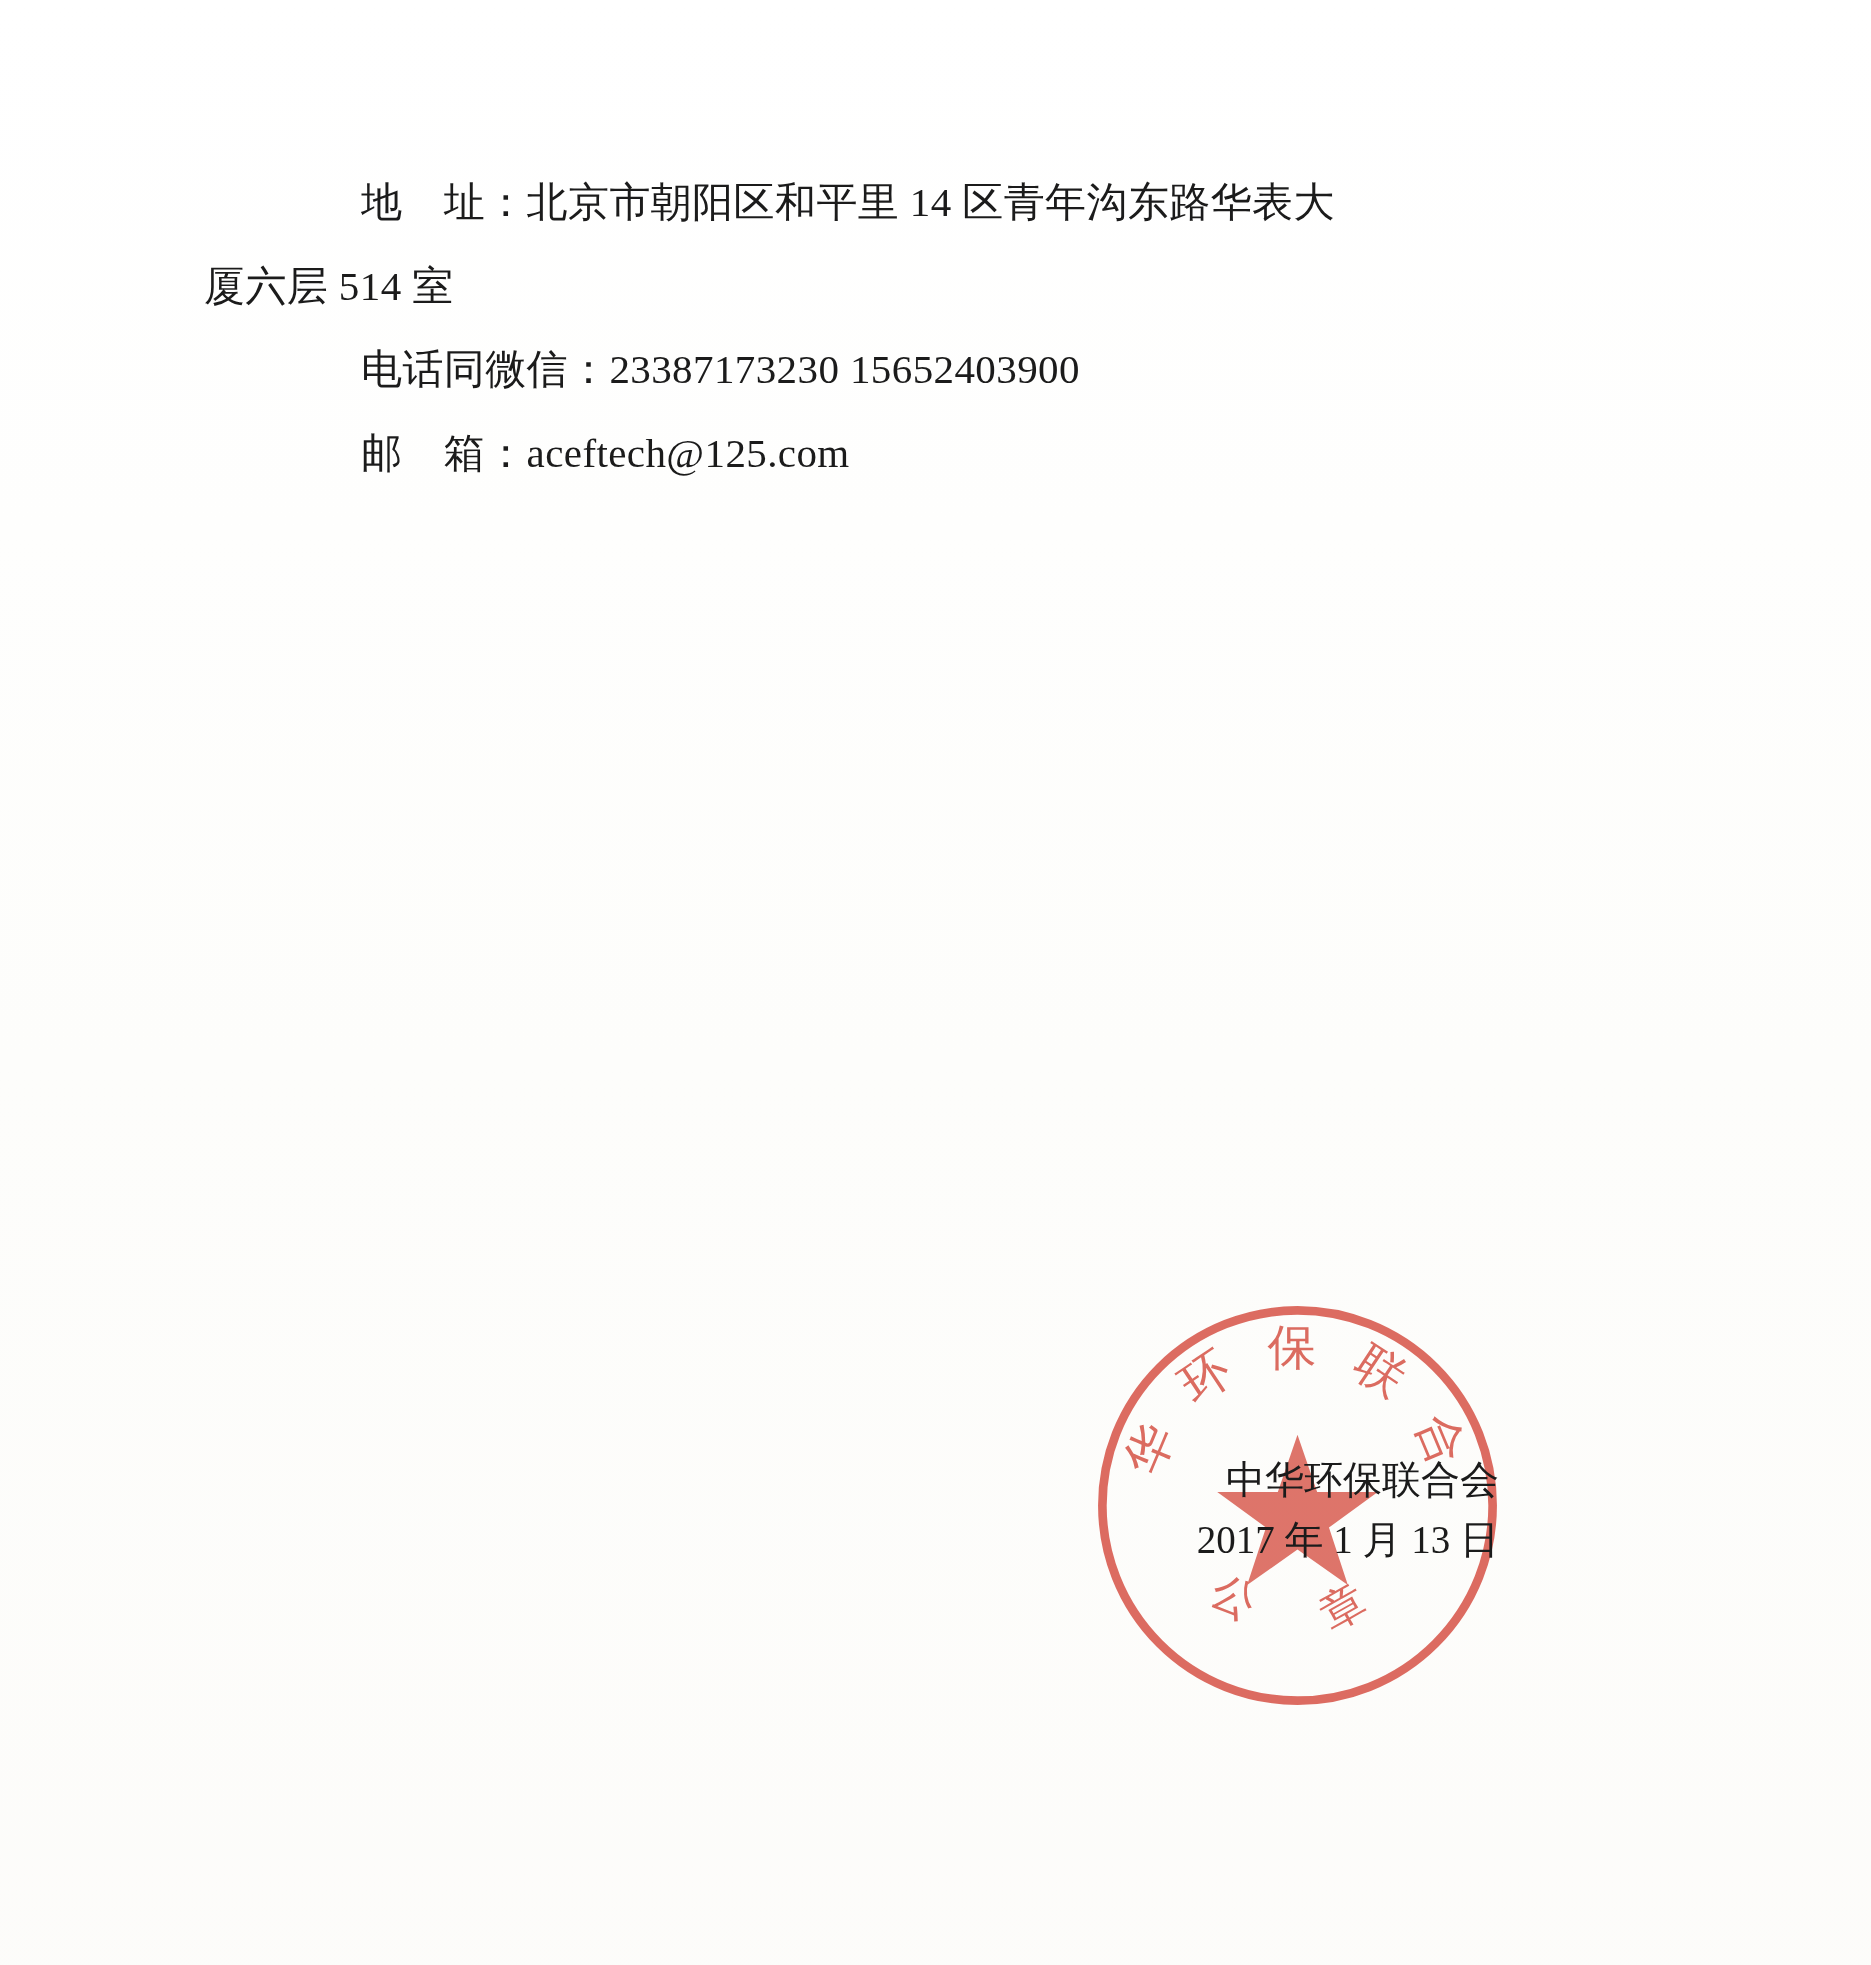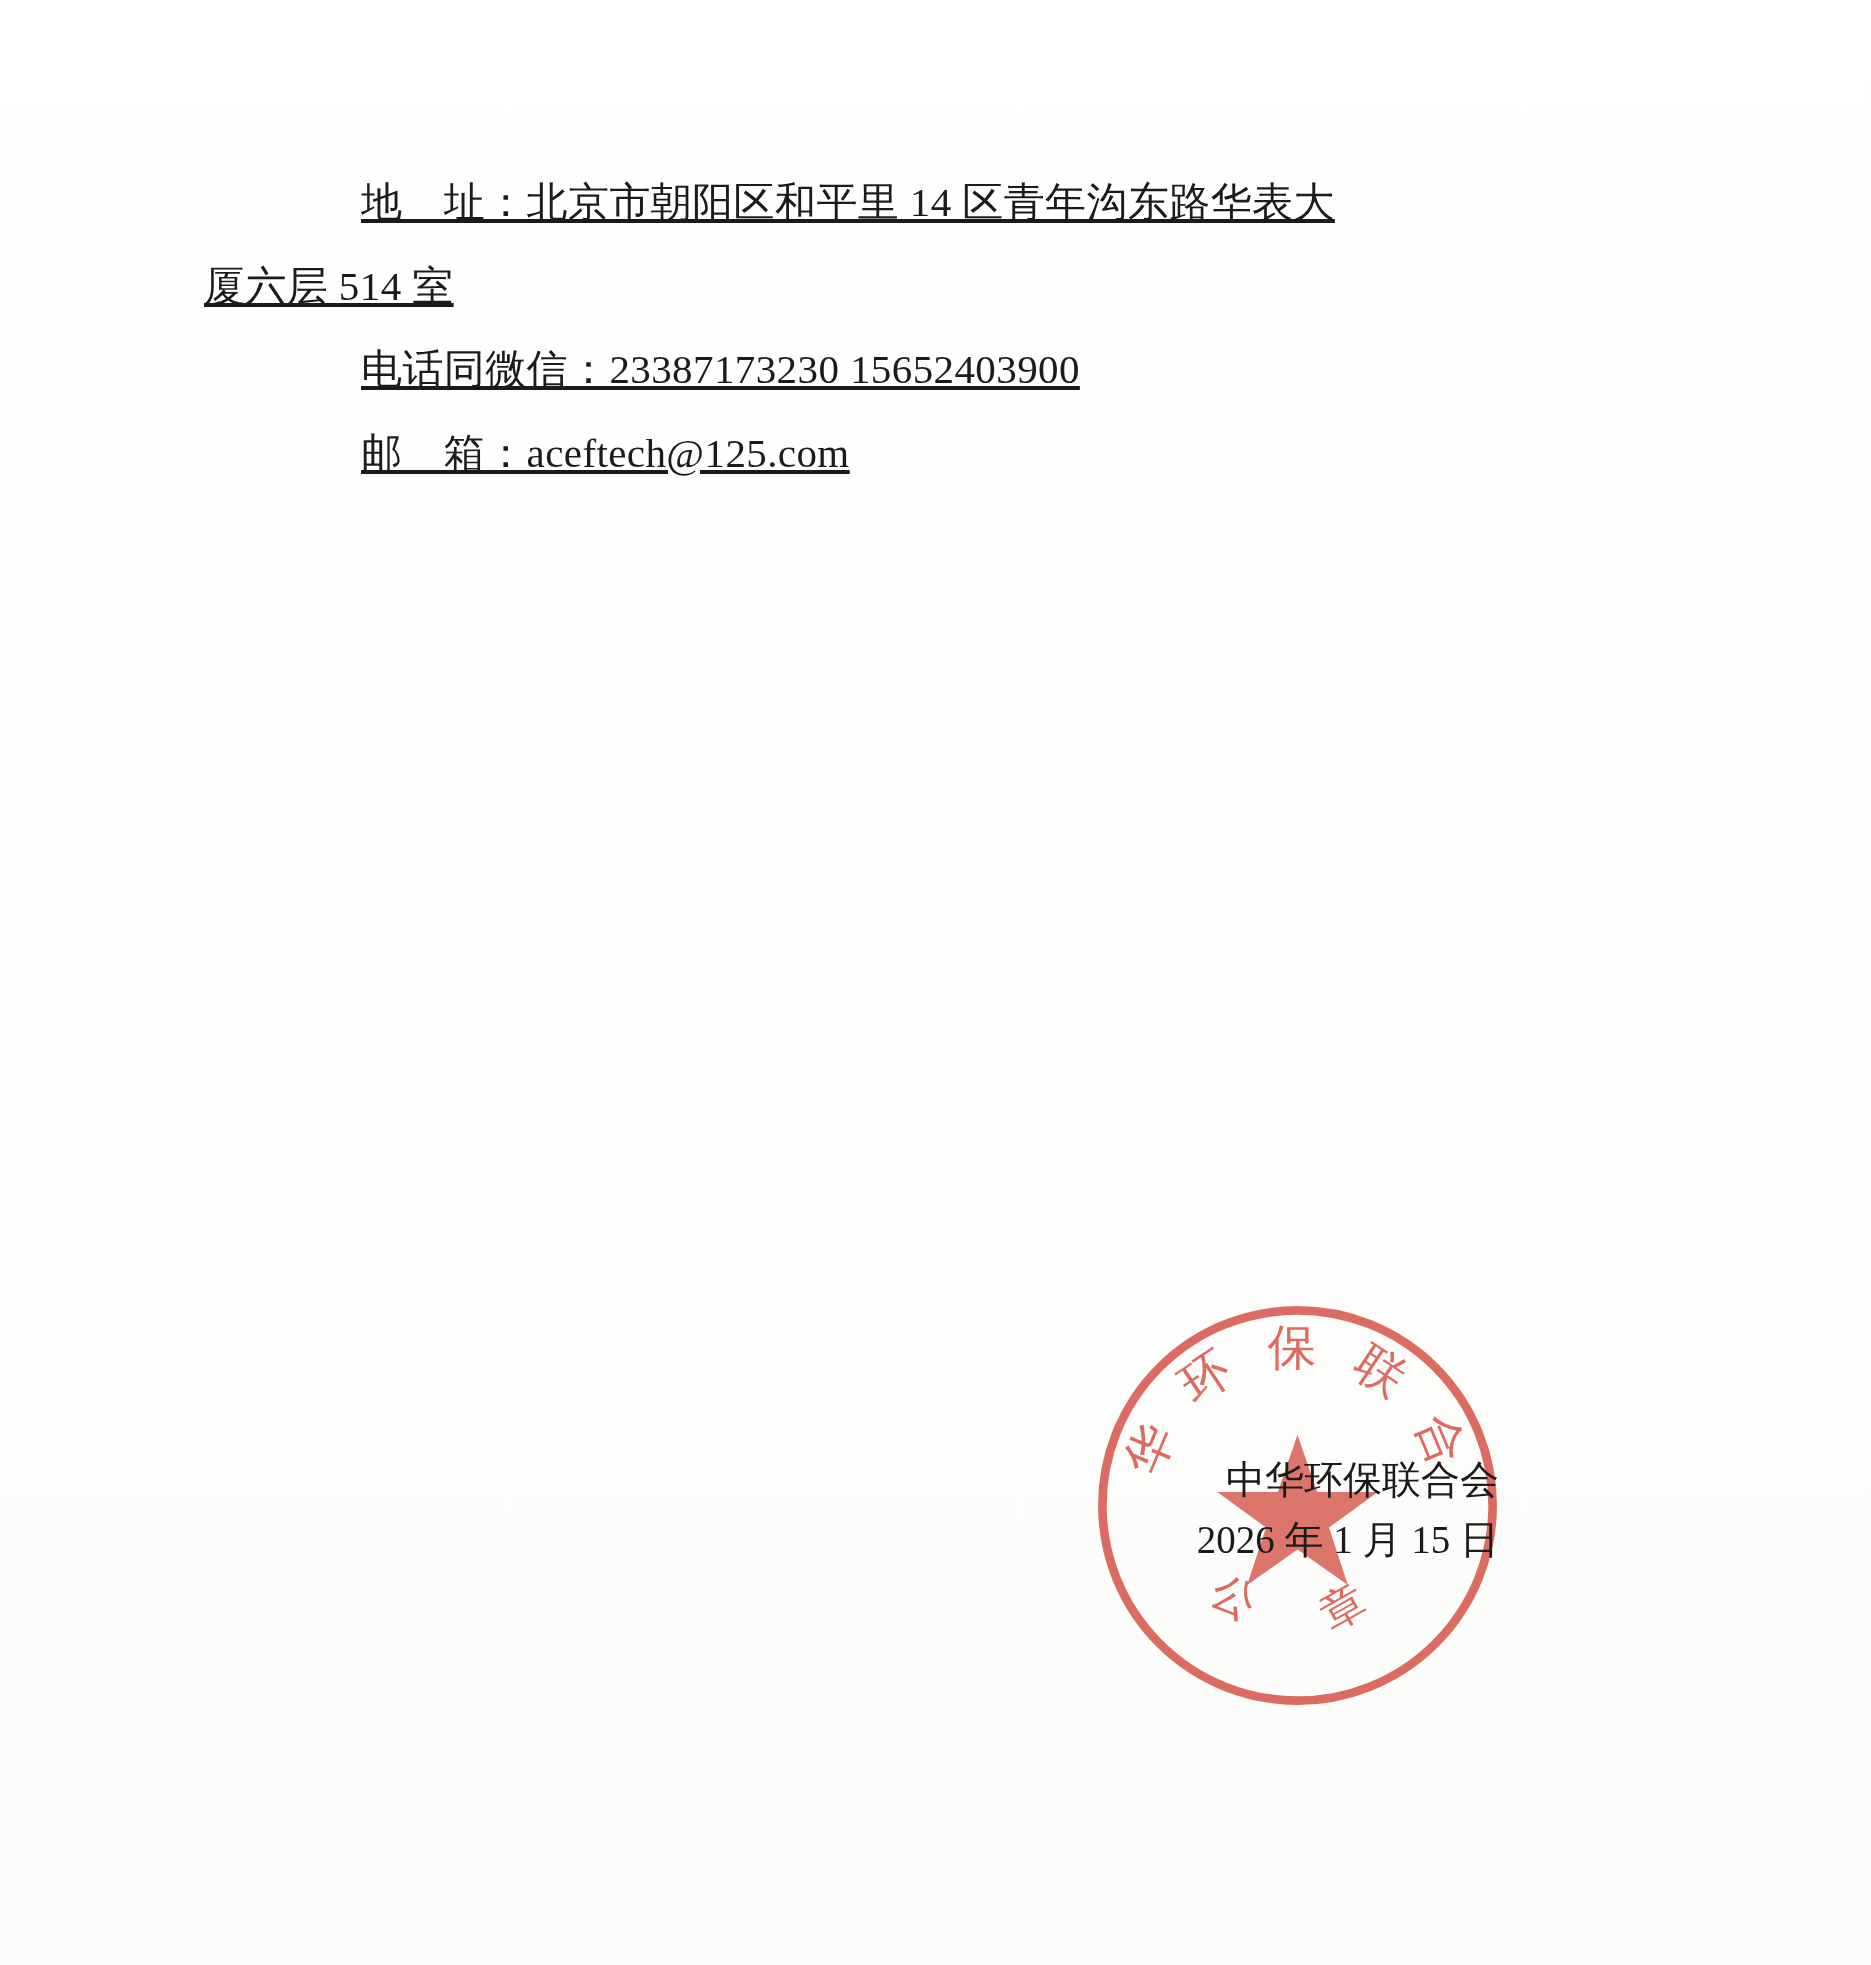--- a/index.html
+++ b/index.html
@@ -34,21 +34,20 @@
   }
   .body-text {
     position: absolute;
     left: 204px;
     top: 169px;
     width: 1470px;
     font-size: 41px;
     line-height: 1.62;
     letter-spacing: 0.4px;
     color: #1b1b1b;
-    text-decoration: underline;
   }
   .line {
     white-space: pre;
     margin: 0 0 17.3px 0;
   }
   .indent {
     padding-left: 157px;
   }
   .gap-line {
     height: 59px;
@@ -106,18 +105,18 @@
           <textPath href="#arcTop" startOffset="50%" text-anchor="middle">中 华 环 保 联 合 会</textPath>
         </text>
         <text font-family="'Liberation Serif', serif" font-size="56" fill="#d0392b" opacity="0.9" letter-spacing="26">
           <textPath href="#arcBottom" startOffset="50%" text-anchor="middle">公　章</textPath>
         </text>
       </svg>
     </div>
 
     <div class="sign-block">
       <div>中华环保联合会</div>
-      <div>2026 年 1 月 15 日</div>
+      <div>2017 年 1 月 13 日</div>
     </div>
 
   </div>
 </div>
 
 
 </body></html>

